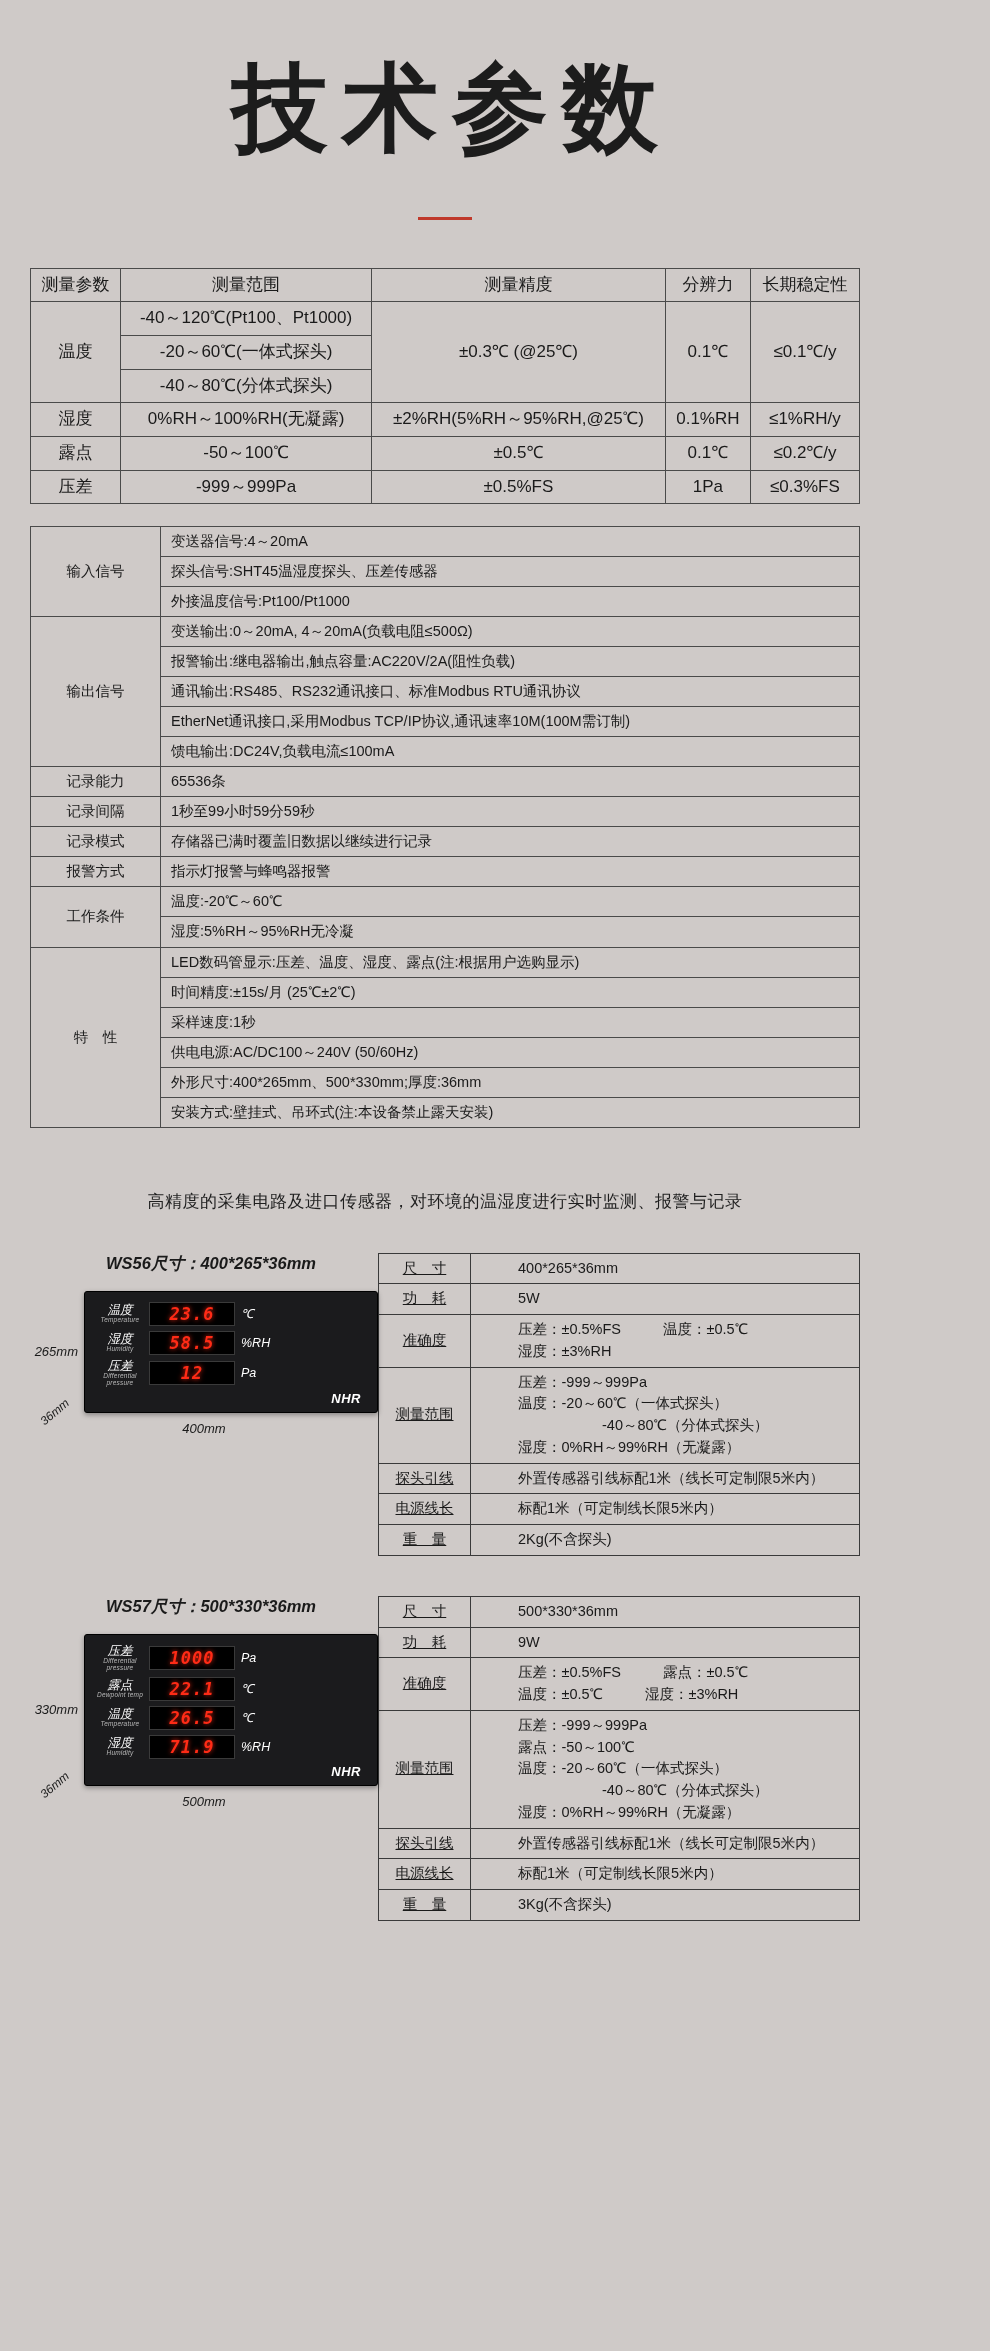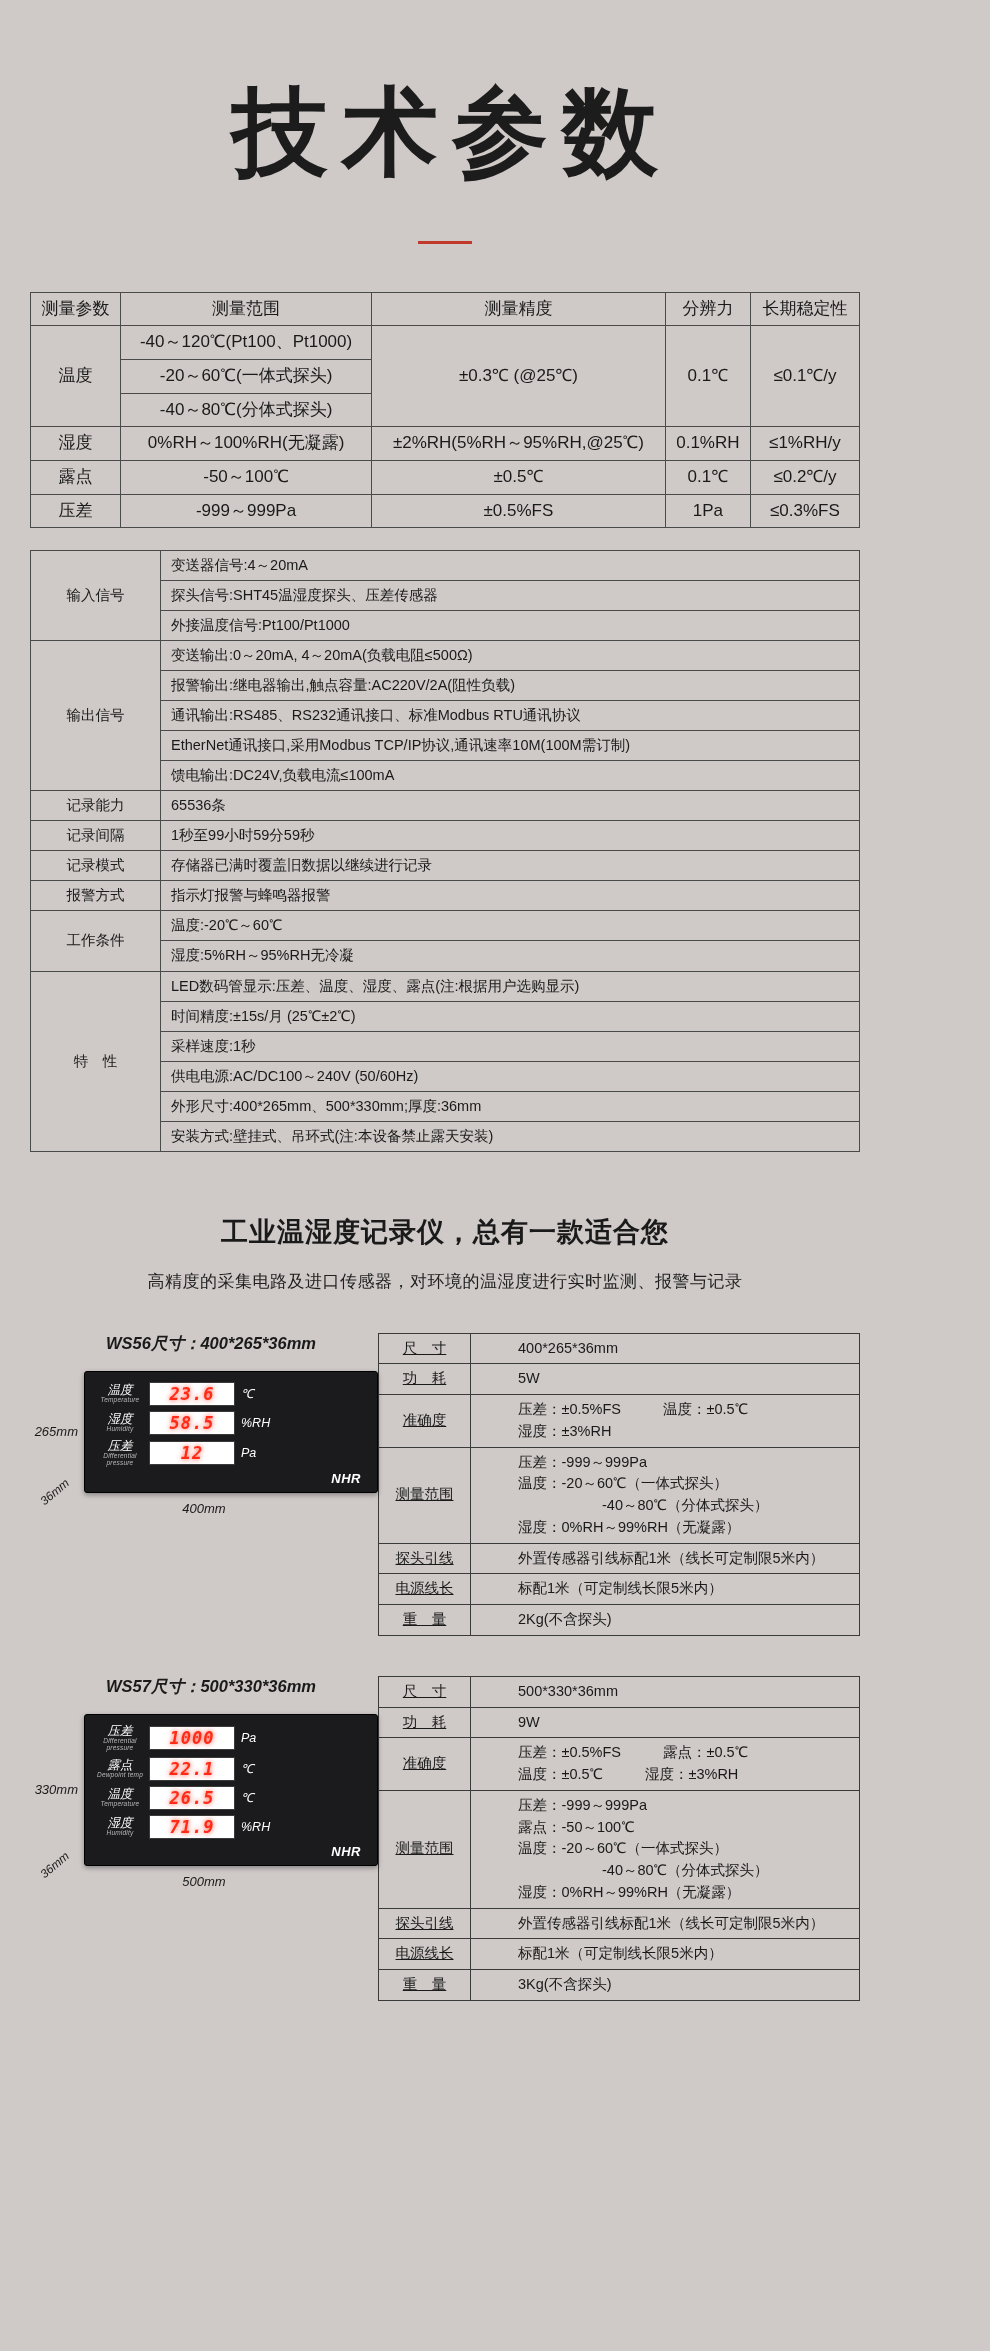--- a/index.html
+++ b/index.html
@@ -4,21 +4,21 @@
 <style>
   * { box-sizing: border-box; }
   html, body { margin:0; padding:0; }
   body {
     width: 990px;
     background: #cfcac8;
     font-family: "Liberation Sans", sans-serif;
     color: #1a1a1a;
     -webkit-font-smoothing: antialiased;
   }
-  .page { width: 890px; position: relative; padding-bottom: 40px; margin-top: 24px; }
+  .page { width: 890px; position: relative; padding-bottom: 40px; }
 
   
   .title-block { text-align:center; padding-top: 58px; }
   .main-title {
     font-size: 96px;
     font-weight: 800;
     letter-spacing: 14px;
     color: #1c1c1c;
     line-height: 1.05;
     text-indent: 14px;
@@ -90,21 +90,21 @@
     box-shadow: 0 2px 5px rgba(0,0,0,.35);
   }
   .panel .row {
     display:flex; align-items:center; margin-bottom: 5px;
   }
   .panel .cn {
     color:#fff; font-size: 12.5px; width: 46px; line-height: 1.05; text-align:center;
   }
   .panel .cn small { display:block; font-size: 6.5px; color:#b9b9b9; letter-spacing:.2px; }
   .led {
-    background:#ffffff;
+    background:#000000;
     border:1px solid #3a3a3a;
     padding: 1px 5px;
     margin: 0 6px;
     min-width: 86px;
     text-align:center;
     color:#ff2b16;
     font-family: "DejaVu Sans Mono", monospace;
     font-weight: 700;
     font-size: 17px;
     letter-spacing: 1px;
@@ -263,21 +263,20 @@
             <td class="val">外形尺寸:400*265mm、500*330mm;厚度:36mm</td>
           </tr>
           <tr>
             <td class="val">安装方式:壁挂式、吊环式(注:本设备禁止露天安装)</td>
           </tr>
         </tbody>
     </table>
   </div>
 
   <div class="section">
-    <div class="sec-title">工业温湿度记录仪，总有一款适合您</div>
     <div class="sec-sub">高精度的采集电路及进口传感器，对环境的温湿度进行实时监测、报警与记录</div>
   </div>
 
   <div id="products">
       <div class="product">
         <div class="left">
           <div class="model-label">WS56尺寸：400*265*36mm</div>
           <div class="device-area">
             <div class="dim-row">
               <div class="vdim">265mm</div>

